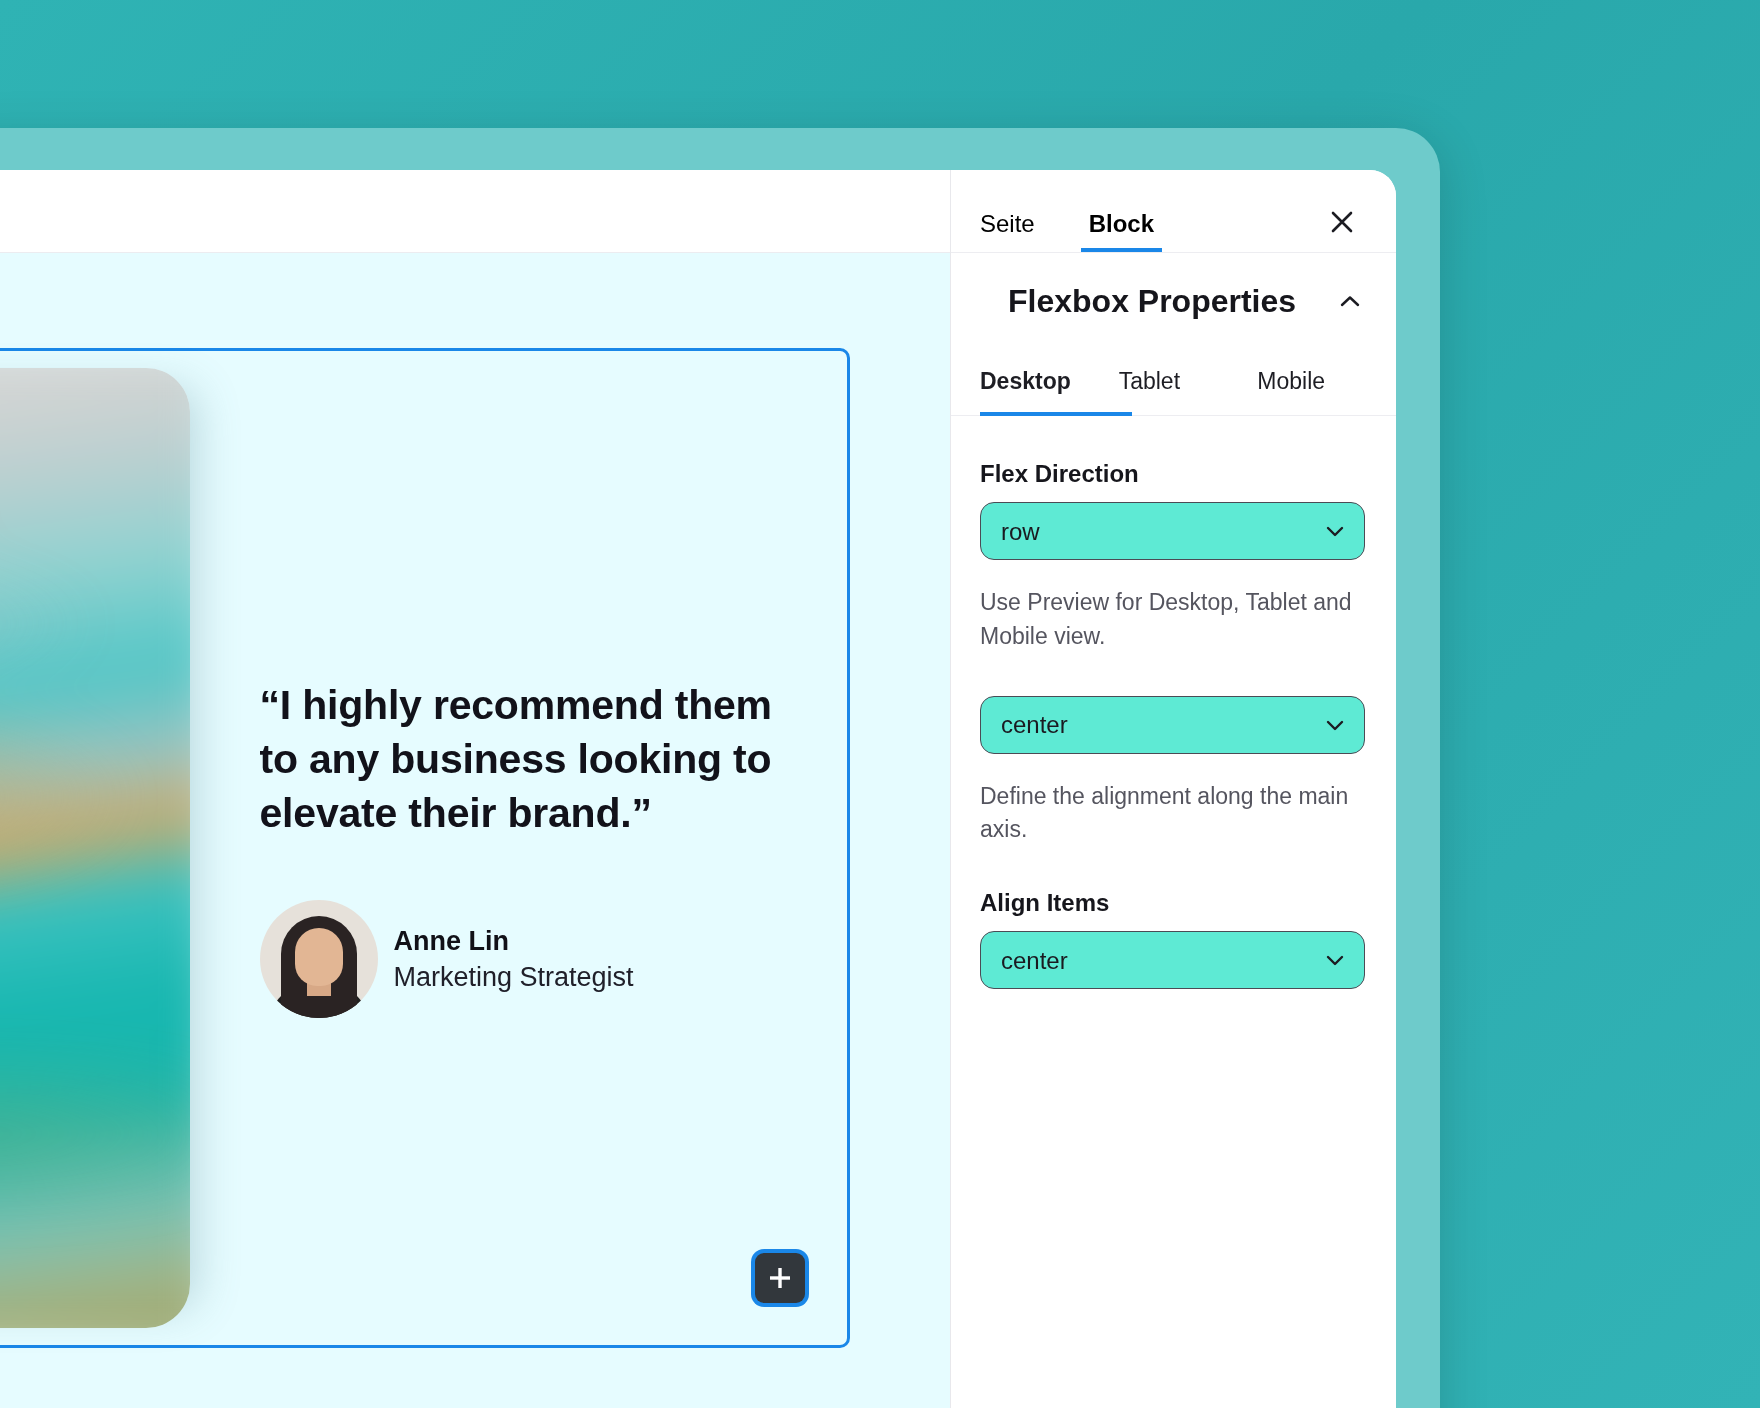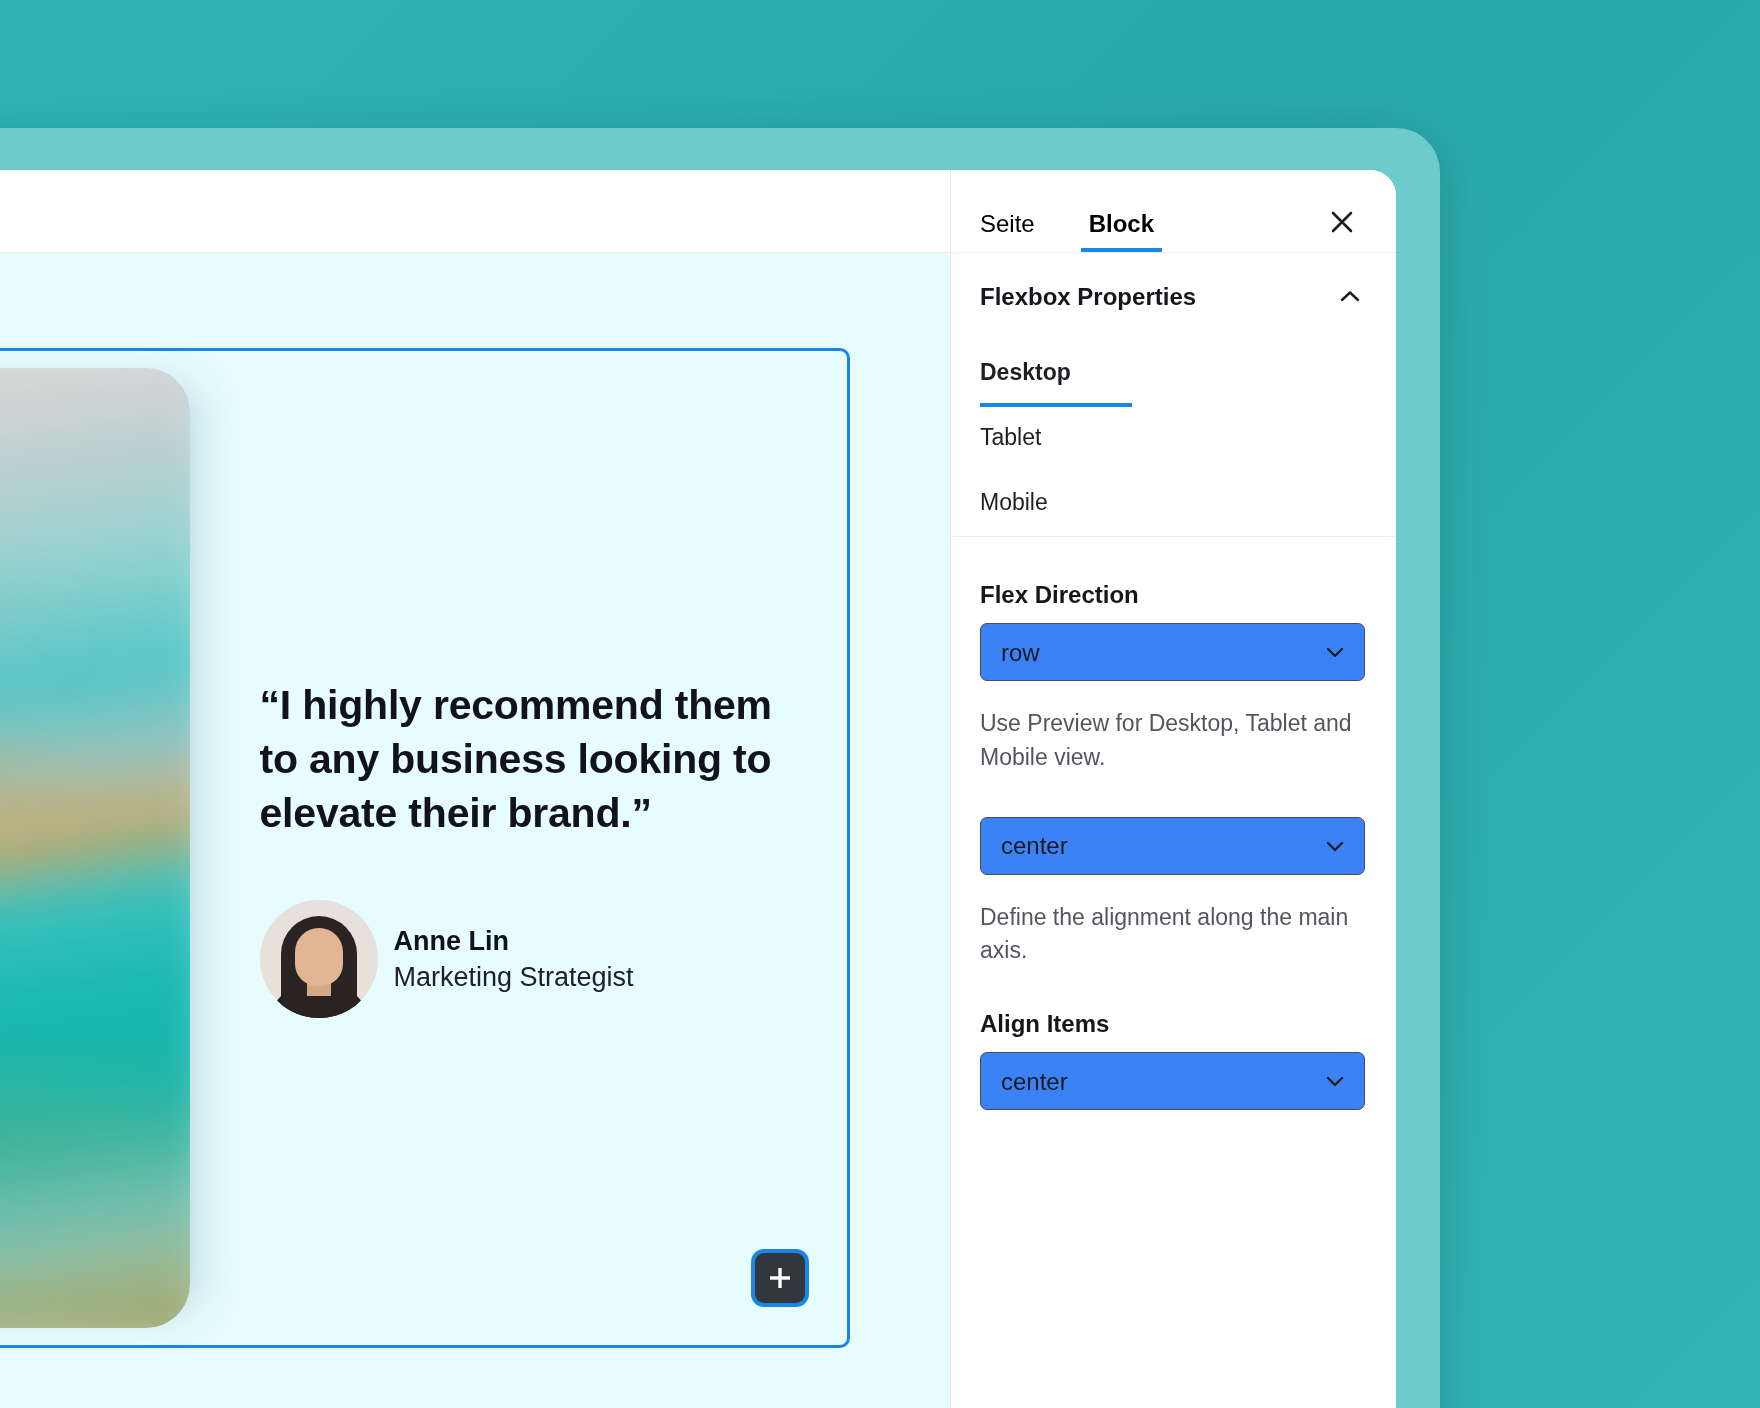--- a/index.html
+++ b/index.html
@@ -298,31 +298,31 @@
   }
 
   #props-header {
     display: flex;
     align-items: center;
     justify-content: space-between;
     padding: 30px 32px 30px 29px;
     cursor: pointer;
   }
   #props-title {
-    font-size: 24px;
+    font-size: 32px;
     font-weight: 700;
     color: #16161c;
+    margin-left: 28px;
   }
 
   #device-tabs {
     display: flex;
     padding: 0 0 0 29px;
     border-bottom: 1px solid #ededf1;
     gap: 0;
-    flex-direction: column;
   }
   .dtab {
     font-size: 23px;
     color: #1e1e24;
     padding: 18px 0 20px 0;
     width: 152px;
     text-align: left;
     position: relative;
     cursor: pointer;
     background: none;
@@ -355,23 +355,23 @@
   }
   .select-wrap select {
     appearance: none;
     -webkit-appearance: none;
     width: 100%;
     height: 58px;
     padding: 0 48px 0 20px;
     font-size: 24px;
     font-family: inherit;
     color: #1a1a20;
-    background: #3b82f6;
+    background: #5eead4;
     border: 1.5px solid #4b4b55;
-    border-radius: 7px;
+    border-radius: 14px;
     box-sizing: border-box;
     cursor: pointer;
   }
   .select-wrap .caret {
     position: absolute;
     right: 18px;
     top: 50%;
     transform: translateY(-50%);
     pointer-events: none;
     display: block;

